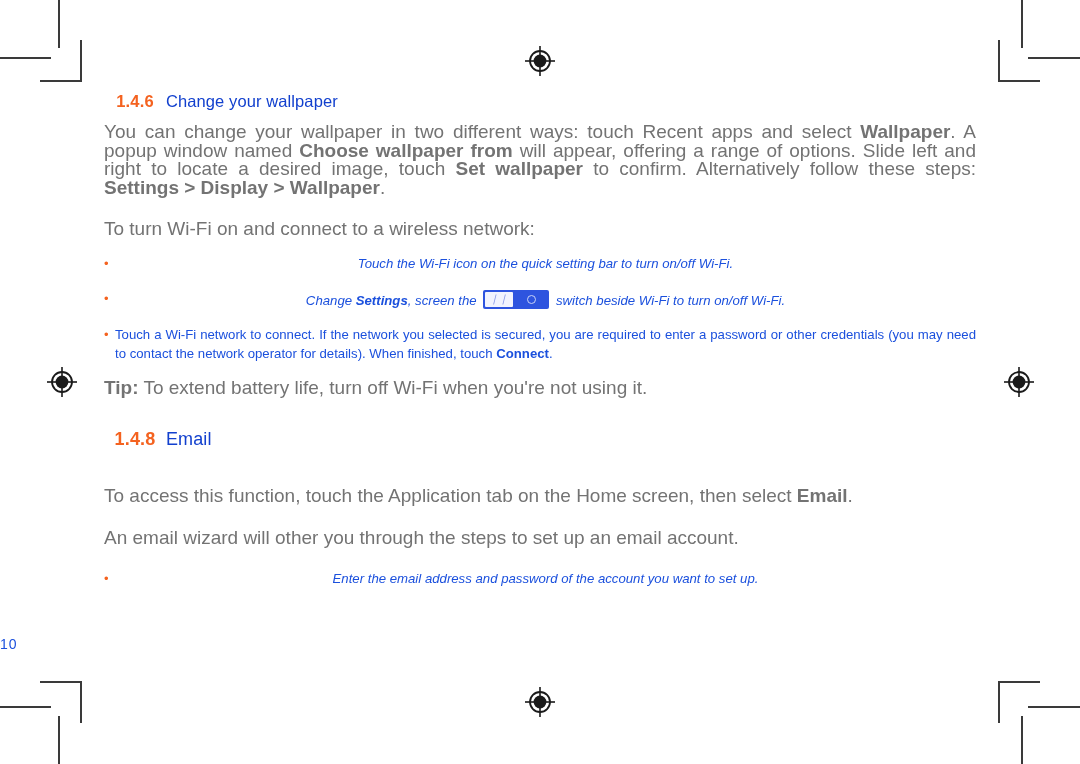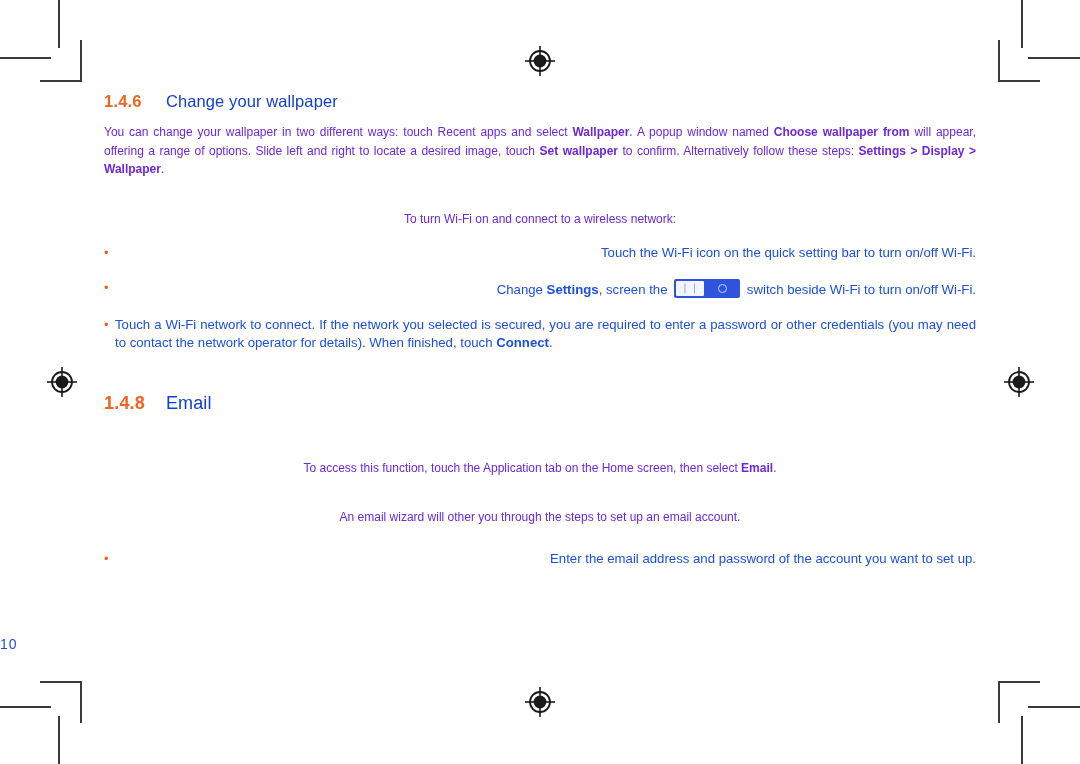--- a/index.html
+++ b/index.html
@@ -37,20 +37,21 @@
     position: absolute;
     left: 104px;
     top: 92px;
     width: 872px;
   }
 
   .section-heading {
     display: flex;
     align-items: baseline;
     margin: 0 0 12px 0;
+    text-align: center;
   }
   .section-num {
     color: #F4621F;
     font-weight: bold;
     font-size: 16.5px;
     width: 62px;
     flex: 0 0 62px;
     letter-spacing: .2px;
   }
   .section-title {
@@ -60,48 +61,48 @@
     letter-spacing: .1px;
   }
   .heading-wifi .section-num,
   .heading-wifi .section-title,
   .heading-email .section-num,
   .heading-email .section-title {
     font-size: 18px;
   }
 
   .body-par {
-    color: #6d28d9;
-    font-size: 12px;
+    color: #737373;
+    font-size: 19px;
     line-height: 18.6px;
-    margin: 8px 0 7px 0;
+    margin: 0 0 7px 0;
     text-align: justify;
   }
-  .body-par.left { text-align: center; }
+  .body-par.left { text-align: left; }
 
   b, .bold { font-weight: bold; }
 
   .bullet-row {
     display: flex;
     margin: 0 0 7px 0;
   }
   .bullet-dot {
     color: #F4621F;
     flex: 0 0 11px;
     font-size: 13px;
     line-height: 18.6px;
   }
   .bullet-text {
     color: #1B50DD;
     font-size: 13.2px;
     line-height: 18.6px;
     flex: 1 1 auto;
     text-align: justify;
   }
-  .bullet-text.left { text-align: right; }
+  .bullet-text.left { text-align: center; font-style: italic; }
 
   .gap-sm { height: 9px; }
   .gap-md { height: 16px; }
   .gap-lg { height: 24px; }
 
   
   .toggle-switch {
     display: inline-block;
     vertical-align: -4px;
     width: 66px;
@@ -239,20 +240,21 @@
 
   <div class="gap-sm"></div>
 
   <div class="bullet-row">
     <span class="bullet-dot">•</span>
     <span class="bullet-text"><span>Touch a Wi-Fi network to connect. If the network you selected is secured, you are required to enter a password or other credentials (you may need to contact the network operator for details). When finished, touch </span><b>Connect</b><span>.</span></span>
   </div>
 
   <div class="gap-sm"></div>
 
+  <p class="body-par left"><b>Tip:</b><span> To extend battery life, turn off Wi-Fi when you're not using it.</span></p>
 
   <div class="gap-lg"></div>
 
   <div class="section-heading heading-email">
     <span class="section-num">1.4.8</span>
     <span class="section-title">Email</span>
   </div>
 
   <div class="gap-sm"></div>
 

